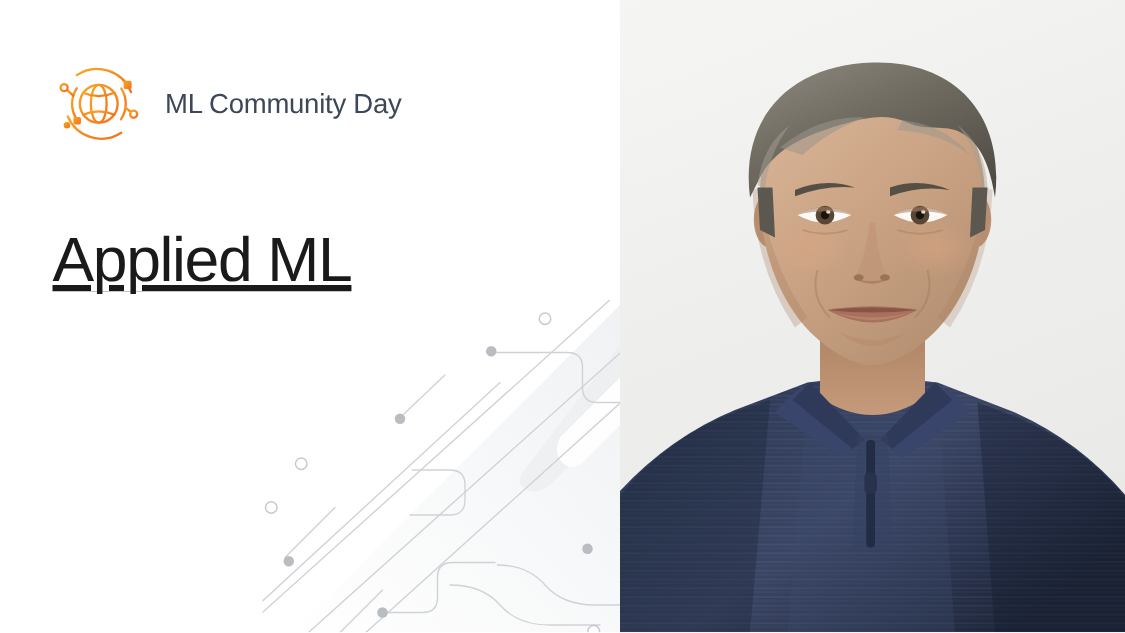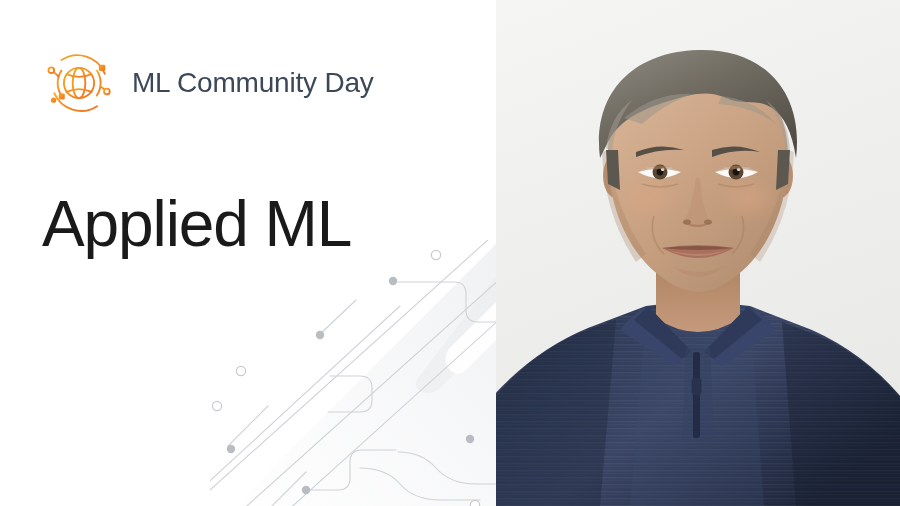--- a/index.html
+++ b/index.html
@@ -30,39 +30,40 @@
   #brand-lockup {
     position: absolute;
     left: 40px;
     top: 44px;
     display: flex;
     align-items: center;
     gap: 14px;
   }
   #brand-logo-icon { width: 78px; height: 78px; display: block; flex: 0 0 auto; }
   #brand-title {
-    font-size: 28px;
+    font-size: 22px;
     font-weight: 400;
     letter-spacing: -0.2px;
     color: #3C4858;
     white-space: nowrap;
     line-height: 1;
   }
 
   
   #headline {
     position: absolute;
     left: 42px;
     top: 146px;
-    font-size: 64px;
+    font-size: 50px;
     font-weight: 400;
     letter-spacing: -1.1px;
     color: #1a1a1a;
     line-height: 1.12;
     white-space: nowrap;
+    text-decoration: underline;
   }
 
   
   #circuit-decoration {
     position: absolute;
     left: 210px;
     top: 240px;
     width: 300px;
     height: 270px;
   }

